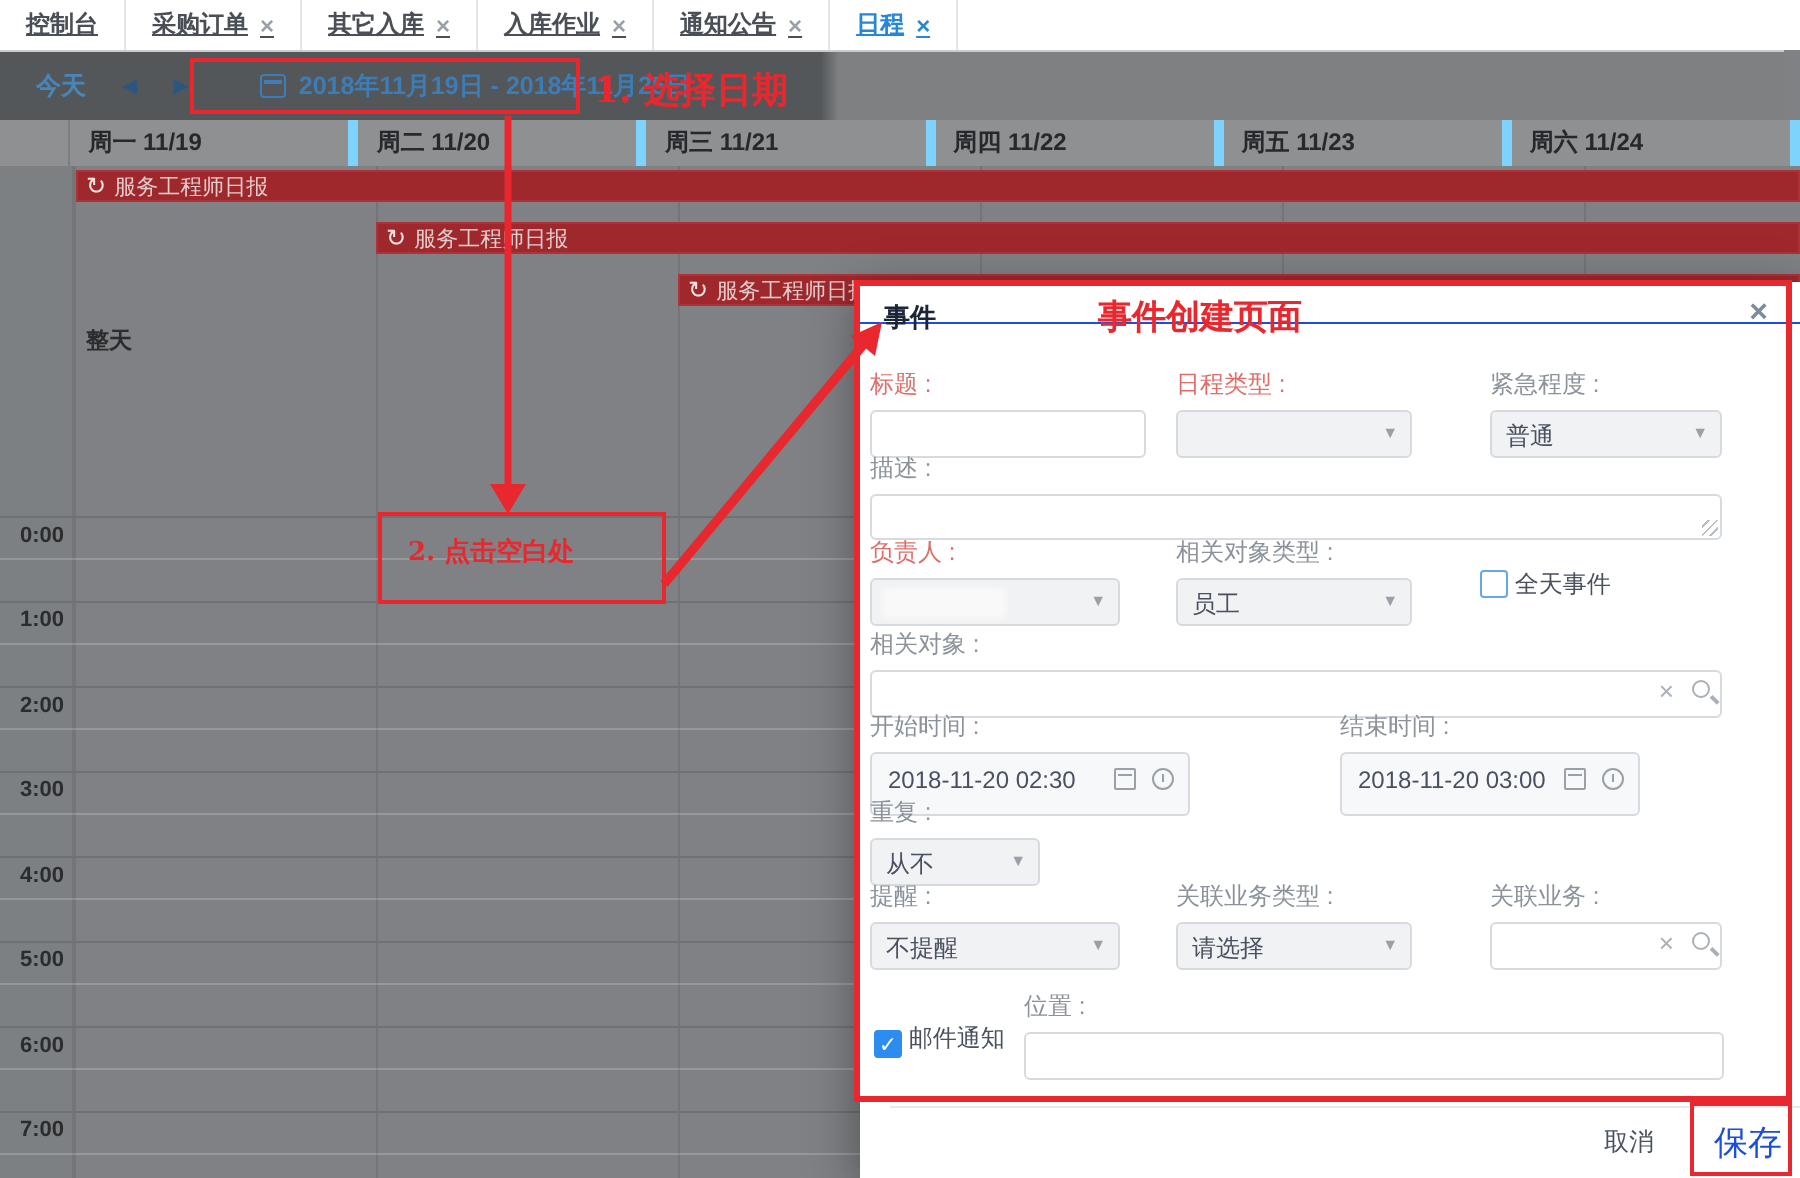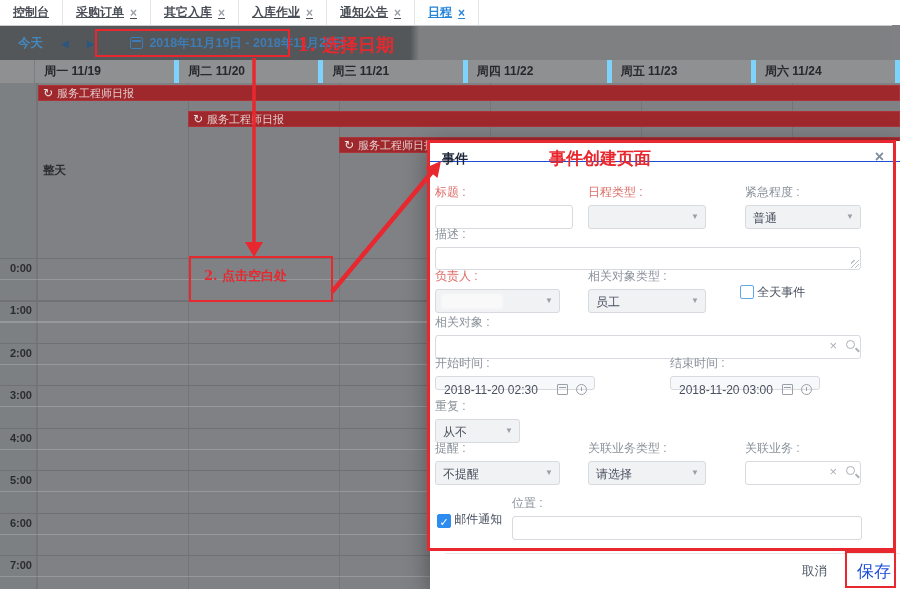--- a/index.html
+++ b/index.html
@@ -59,21 +59,21 @@
   .tin { width:100%; height:24px; border:1px solid #d7dade; border-radius:3px; background:#fff; padding:0 6px; font-size:12px; color:#495060; font-family:inherit; }
   .sel { position:relative; height:24px; border:1px solid #d7dade; border-radius:3px; background:#f1f2f4; padding:4px 20px 0 7px; color:#495060; }
   .sel .arr { position:absolute; right:6px; top:6px; font-size:8px; color:#9aa0a8; }
   .txa { width:100%; height:23px; border:1px solid #d7dade; border-radius:3px; position:relative; background:#fff; }
   .txa:after { content:""; position:absolute; right:1px; bottom:1px; width:8px; height:8px;
     background:repeating-linear-gradient(135deg,transparent 0 2px,#b9bec4 2px 3px); }
   .iconin { position:relative; }
   .iconin .xi { position:absolute; right:24px; top:4px; color:#aab0b7; font-size:13px; line-height:13px; }
   .si { position:absolute; right:6px; top:5px; width:9px; height:9px; border:1.5px solid #aab0b7; border-radius:50%; }
   .si:after { content:""; position:absolute; left:8px; top:8px; width:5px; height:1.5px; background:#aab0b7; transform:rotate(45deg); }
-  .dtin { position:relative; height:14px; border:1px solid #d7dade; border-radius:3px; background:#f7f8f9; padding:6px 44px 0 8px; color:#495060; }
+  .dtin { position:relative; height:32px; border:1px solid #d7dade; border-radius:3px; background:#f7f8f9; padding:6px 44px 0 8px; color:#495060; }
   .ic-cal { position:absolute; right:26px; top:7px; width:11px; height:11px; border:1.3px solid #9aa0a8; border-radius:1px; }
   .ic-cal:before { content:""; position:absolute; left:1px; right:1px; top:2px; height:1px; background:#9aa0a8; }
   .ic-clk { position:absolute; right:7px; top:7px; width:11px; height:11px; border:1.3px solid #9aa0a8; border-radius:50%; }
   .ic-clk:before { content:""; position:absolute; left:4px; top:2px; width:1.3px; height:4px; background:#9aa0a8; }
   .cb { width:14px; height:14px; border:1px solid #66a7ea; border-radius:2px; background:#fff; display:inline-block; vertical-align:-3px; }
   .cb.on { background:#2d8cf0; border-color:#2d8cf0; color:#fff; font-size:11px; line-height:14px; text-align:center; }
   .cbrow { color:#495060; }
   .blurval { position:absolute; left:5px; top:4px; width:62px; height:15px; background:rgba(250,250,250,.92); filter:blur(1.5px); border-radius:2px; }
   .m-foot { position:absolute; left:15px; bottom:0; width:100%; height:36px; border-top:1px solid #e8eaec; display:flex; align-items:center; justify-content:flex-end; gap:30px; padding-right:24px; }
   .btn-cancel { color:#495060; font-size:12.5px; cursor:pointer; }

